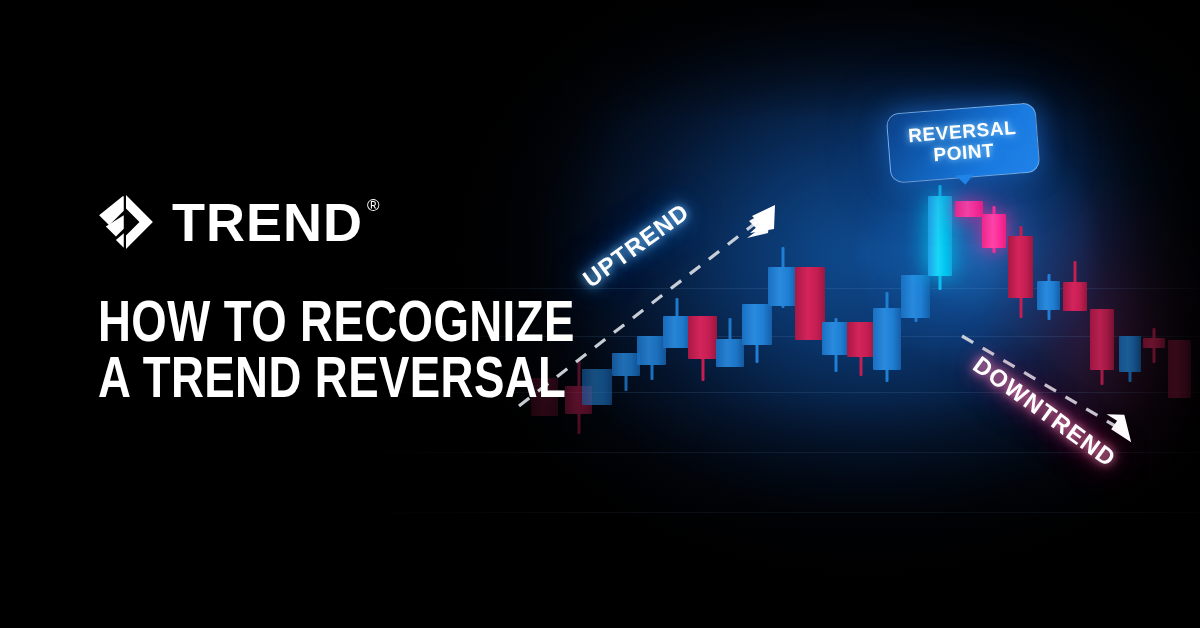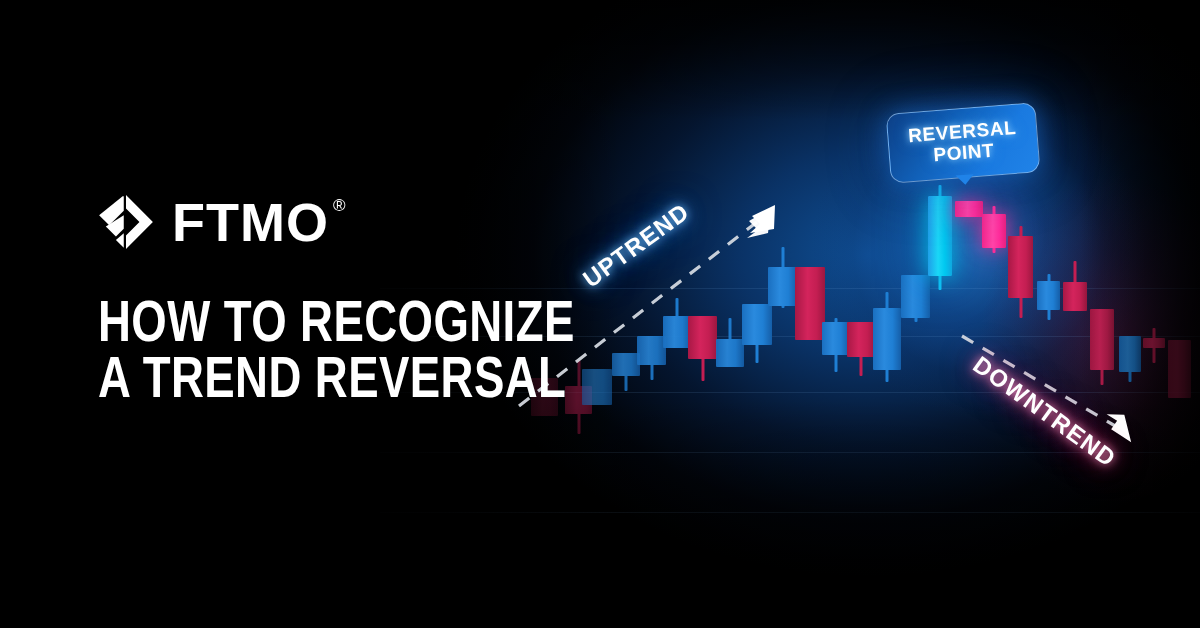--- a/index.html
+++ b/index.html
@@ -278,21 +278,21 @@
 
   <div id="left-block">
     <div id="logo-row">
       <svg id="logo-mark" viewBox="0 0 100 100">
         <path d="M50 2 L98 50 L50 98 L50 74 L74 50 L50 26 Z" fill="#ffffff"></path>
         <path d="M44 4 L46 4 L46 30 L20 56 L2 38 Z" fill="#ffffff"></path>
         <path d="M46 38 L46 62 L32 76 L14 58 Z" fill="#ffffff"></path>
         <path d="M46 70 L46 96 L32 82 Z" fill="#ffffff"></path>
       </svg>
       <div id="logo-word">
-        <span id="logo-text">FTMO</span>
+        <span id="logo-text">TREND</span>
         <span id="logo-reg">®</span>
       </div>
     </div>
     <div id="headline">
       <span class="line">HOW TO RECOGNIZE</span>
       <span class="line">A TREND REVERSAL</span>
     </div>
   </div>
 
 </div>

